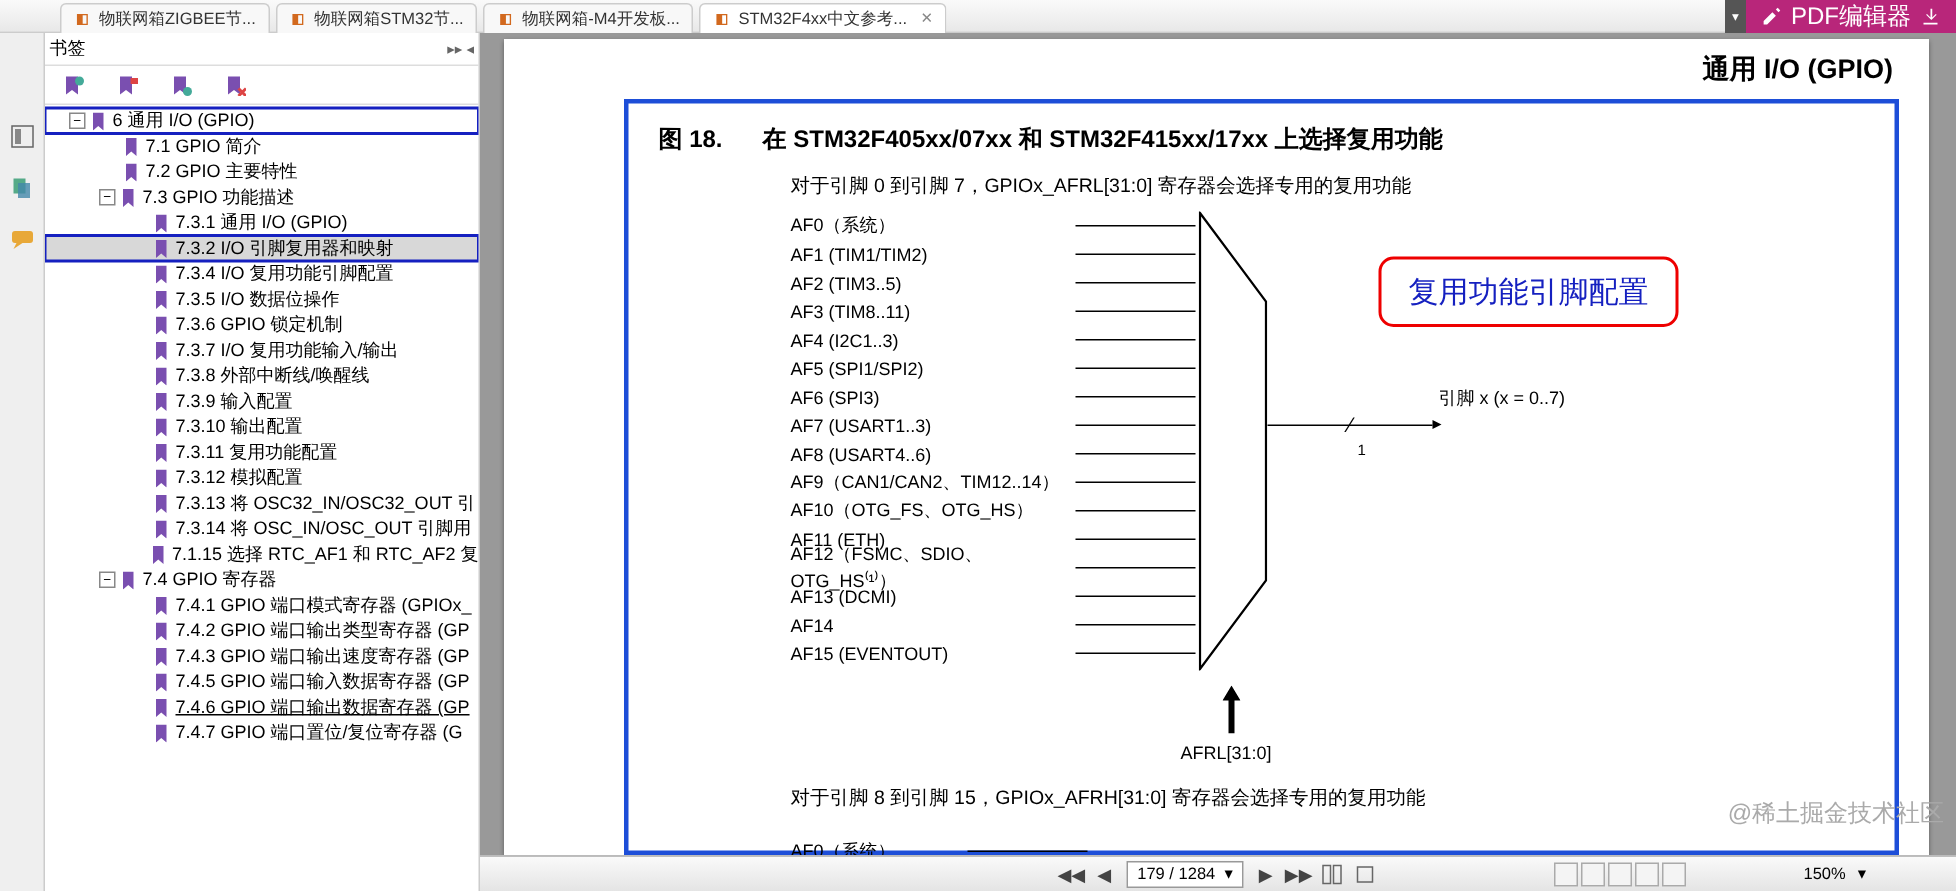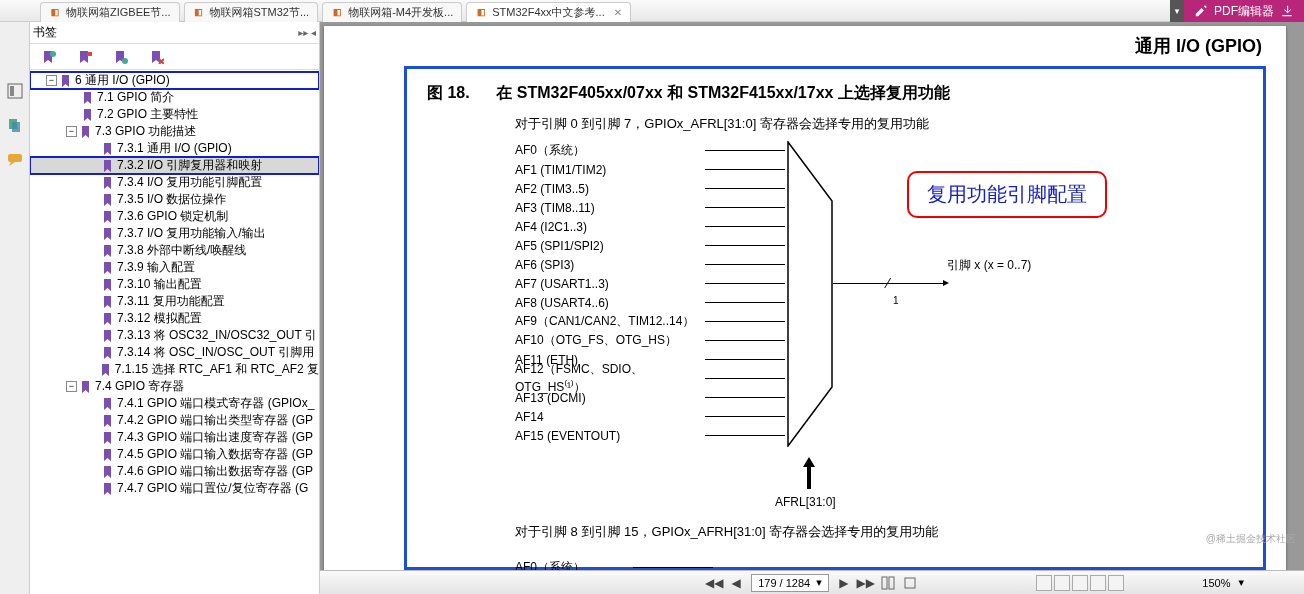--- a/index.html
+++ b/index.html
@@ -5,42 +5,42 @@
 *{box-sizing:border-box;margin:0;padding:0;font-family:"Microsoft YaHei",Arial,sans-serif}
 body{width:1304px;height:594px;background:#f5f5f5;overflow:hidden;position:relative;font-size:12px}
 .top{height:22px;background:linear-gradient(#fafafa,#e8e8e8);display:flex;align-items:center;position:relative;border-bottom:1px solid #ccc}
 .tabs{display:flex;gap:4px;padding-left:40px;height:22px;align-items:flex-end}
 .tab{background:#f8f8f8;border:1px solid #ccc;border-bottom:none;border-radius:4px 4px 0 0;padding:2px 8px;display:flex;align-items:center;gap:5px;font-size:11px;color:#333;height:20px}
 .tab.active{background:#fff}
 .tab-ico{width:12px;height:12px;display:inline-flex;align-items:center;justify-content:center;font-size:9px;color:#d2691e;font-weight:700}
 .tab-x{color:#888;font-size:10px;margin-left:4px}
 .right-hdr{position:absolute;right:0;top:0;height:22px;display:flex;align-items:center}
 .sep{width:14px;height:22px;background:#555;display:flex;align-items:center;justify-content:center;color:#fff;font-size:9px}
-.pdfedit{background:#b8267a;color:#fff;height:22px;display:flex;align-items:center;padding:0 10px;gap:6px;font-size:12px}
+.pdfedit{background:#b8267a;color:#fff;height:22px;display:flex;align-items:center;padding:0 10px;gap:6px;font-size:16px}
 .pdfedit svg{width:14px;height:14px}
 .main{display:flex;height:572px}
 .leftbar{width:30px;background:#efefef;border-right:1px solid #ccc;display:flex;flex-direction:column;align-items:center;padding-top:60px;gap:16px}
 .leftbar div{width:18px;height:18px;display:flex;align-items:center;justify-content:center}
 .sidebar{width:290px;background:#fff;border-right:1px solid #ccc;display:flex;flex-direction:column;position:relative}
 .sb-hdr{height:22px;display:flex;align-items:center;justify-content:space-between;padding:0 3px;border-bottom:1px solid #ddd;font-size:12px}
 .sb-ctrl{display:flex;gap:2px;color:#666;font-size:10px}
 .sb-tools{height:26px;display:flex;align-items:center;gap:22px;padding-left:12px;border-bottom:1px solid #ddd}
 .tool-ico{width:14px;height:14px}
 .tree{flex:1;overflow:auto;padding:2px 0;font-size:12px}
 .tree::-webkit-scrollbar{width:16px}
 .tree::-webkit-scrollbar-track{background:#f0f0f0}
 .tree::-webkit-scrollbar-thumb{background:#c8c8c8;border:1px solid #aaa}
 .node{display:flex;align-items:center;height:17px;padding-left:4px;white-space:nowrap;cursor:pointer}
 .node .tgl{width:11px;height:11px;border:1px solid #888;display:inline-flex;align-items:center;justify-content:center;font-size:9px;line-height:1;margin-right:3px;background:#fff}
 .node .sp{display:inline-block}
 .bm{width:12px;height:12px;margin-right:3px;flex-shrink:0}
 .hl-blue{outline:2px solid #1520c0;outline-offset:-1px}
 .hl-sel{background:#d8d8d8}
 .content{flex:1;background:#888;position:relative;display:flex;flex-direction:column}
-.pgarea{flex:1;background:#999;position:relative;overflow:hidden;padding:4px 18px 0 4px}
+.pgarea{flex:1;background:#999;position:relative;overflow:hidden;padding:4px 18px 0 16px}
 .page{background:#fff;width:100%;height:100%;position:relative;box-shadow:0 1px 3px rgba(0,0,0,.4)}
 .pgtitle{position:absolute;top:8px;right:24px;font-size:18px;font-weight:700;font-family:Arial}
 .bluebox{position:absolute;left:80px;top:40px;right:20px;bottom:0;border:3px solid #1d4ed8}
 .figttl{position:absolute;left:20px;top:14px;font-size:16px;font-weight:700}
 .cap1{position:absolute;left:108px;top:46px;font-size:13px}
 .muxwrap{position:absolute;left:108px;top:72px;width:500px}
 .afline{display:flex;align-items:center;height:19px;font-size:12px;font-family:Arial}
 .afline .lbl{width:190px}
 .afline .wire{flex:0 0 80px;height:1px;background:#000;position:relative}
 .trap{position:absolute;left:380px;top:72px;width:46px;height:306px}
@@ -48,21 +48,21 @@
 .afrl-lbl{position:absolute;left:368px;top:426px;font-size:12px;font-family:Arial}
 .outwire{position:absolute;left:426px;top:214px;width:110px;height:1px;background:#000}
 .outwire:after{content:"";position:absolute;right:-6px;top:-3px;border-left:6px solid #000;border-top:3px solid transparent;border-bottom:3px solid transparent}
 .outlbl{position:absolute;left:540px;top:188px;font-size:12px}
 .slash{position:absolute;left:480px;top:206px;font-size:14px}
 .slash1{position:absolute;left:486px;top:226px;font-size:10px}
 .redbox{position:absolute;left:500px;top:102px;border:2px solid #e00;border-radius:10px;padding:8px 18px;color:#1520c0;font-size:20px;font-weight:500}
 .cap2{position:absolute;left:108px;top:454px;font-size:13px}
 .af0-2{position:absolute;left:108px;top:490px;font-size:12px;font-family:Arial;display:flex;align-items:center}
 .af0-2 .wire2{width:80px;height:1px;background:#000;margin-left:48px}
-.wm{position:absolute;right:8px;top:510px;color:#aaa;font-size:10px}
+.wm{position:absolute;right:8px;top:510px;color:#aaa;font-size:16px}
 .btmbar{height:24px;background:linear-gradient(#fafafa,#e4e4e4);border-top:1px solid #bbb;display:flex;align-items:center;justify-content:center;gap:10px;position:relative}
 .navctrl{display:flex;align-items:center;gap:8px}
 .navbtn{width:14px;height:14px;display:flex;align-items:center;justify-content:center;color:#444}
 .pgbox{border:1px solid #999;background:#fff;padding:1px 6px;font-size:11px;height:18px;display:flex;align-items:center}
 .zoom{position:absolute;right:60px;display:flex;align-items:center;gap:8px;font-size:11px}
 .viewbtns{position:absolute;right:180px;display:flex;gap:2px}
 .vb{width:16px;height:16px;border:1px solid #aaa;background:#f4f4f4}
 </style>
 </head>
 <body>
@@ -309,21 +309,21 @@
           <svg class="bm" viewBox="0 0 12 12">
             <path d="M2 0h7v12l-3.5-3L2 12z" fill="#7a4fb0"></path>
           </svg>
           <span style="">7.4.5 GPIO 端口输入数据寄存器 (GP</span>
         </div>
         <div class="node">
           <span class="sp" style="width:68px"></span>
           <svg class="bm" viewBox="0 0 12 12">
             <path d="M2 0h7v12l-3.5-3L2 12z" fill="#7a4fb0"></path>
           </svg>
-          <span style="">7.4.6 GPIO 端口输出数据寄存器 (GP</span>
+          <span style="text-decoration:underline">7.4.6 GPIO 端口输出数据寄存器 (GP</span>
         </div>
         <div class="node">
           <span class="sp" style="width:68px"></span>
           <svg class="bm" viewBox="0 0 12 12">
             <path d="M2 0h7v12l-3.5-3L2 12z" fill="#7a4fb0"></path>
           </svg>
           <span style="">7.4.7 GPIO 端口置位/复位寄存器 (G</span>
         </div>
       </div>
   </div>

